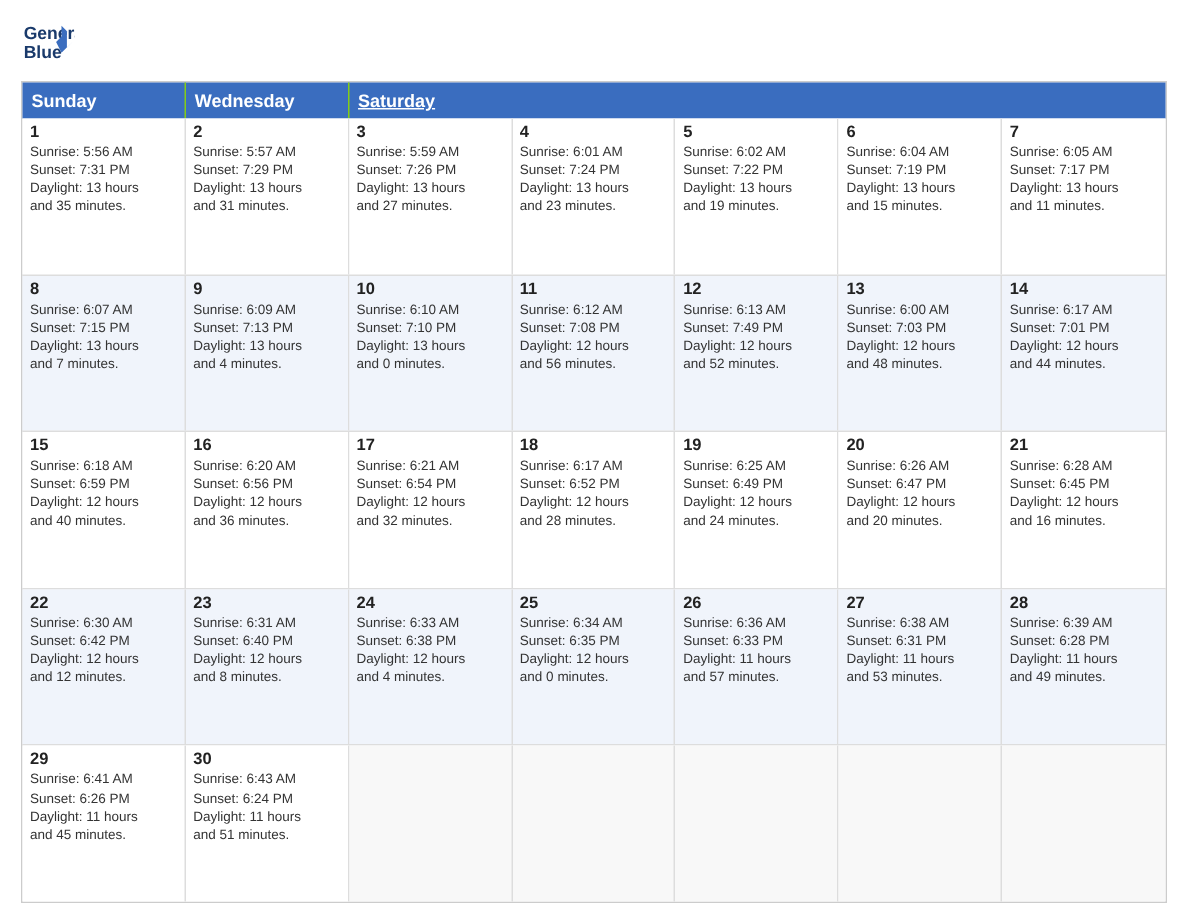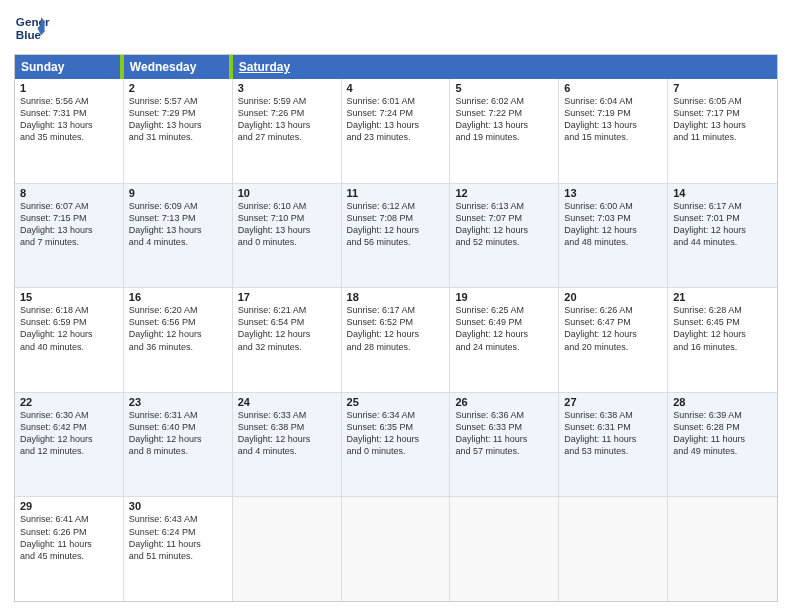--- a/index.html
+++ b/index.html
@@ -54,21 +54,21 @@
       display: grid;
       grid-template-columns: repeat(7, 1fr);
       background: #3a6dbf;
     }
     .cal-header-cell {
       color: #fff;
       font-size: 12px;
       font-weight: bold;
       text-align: left;
       padding: 5px 6px;
-      border-right: 4px solid #84cc16;
+      border-right: 1px solid #84cc16;
     }
     .cal-header-cell:last-child { border-right: none; text-decoration: underline; }
     .cal-body {
       flex: 1;
       display: flex;
       flex-direction: column;
     }
     .cal-row {
       display: grid;
       grid-template-columns: repeat(7, 1fr);
@@ -203,21 +203,21 @@
           <div class="cal-cell alt-row">
             <span class="day-num">11</span>
             <span class="cell-line">Sunrise: 6:12 AM</span>
             <span class="cell-line">Sunset: 7:08 PM</span>
             <span class="cell-line">Daylight: 12 hours</span>
             <span class="cell-line">and 56 minutes.</span>
           </div>
           <div class="cal-cell alt-row">
             <span class="day-num">12</span>
             <span class="cell-line">Sunrise: 6:13 AM</span>
-            <span class="cell-line">Sunset: 7:07 PM</span>
+            <span class="cell-line">Sunset: 7:49 PM</span>
             <span class="cell-line">Daylight: 12 hours</span>
             <span class="cell-line">and 52 minutes.</span>
           </div>
           <div class="cal-cell alt-row">
             <span class="day-num">13</span>
             <span class="cell-line">Sunrise: 6:00 AM</span>
             <span class="cell-line">Sunset: 7:03 PM</span>
             <span class="cell-line">Daylight: 12 hours</span>
             <span class="cell-line">and 48 minutes.</span>
           </div>

